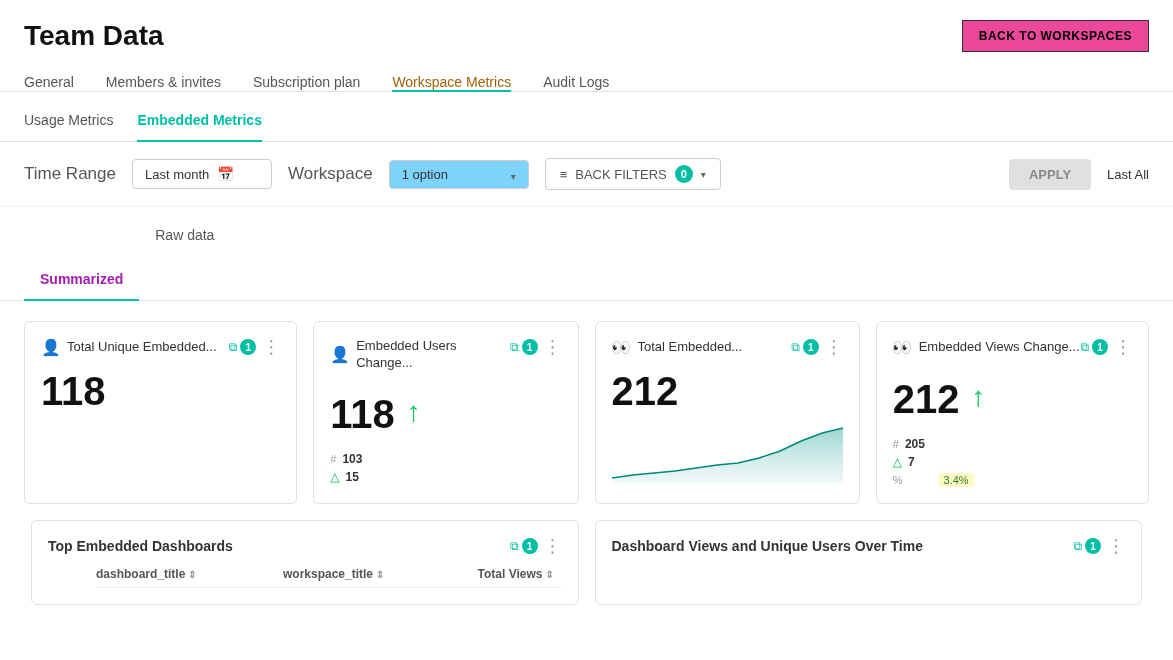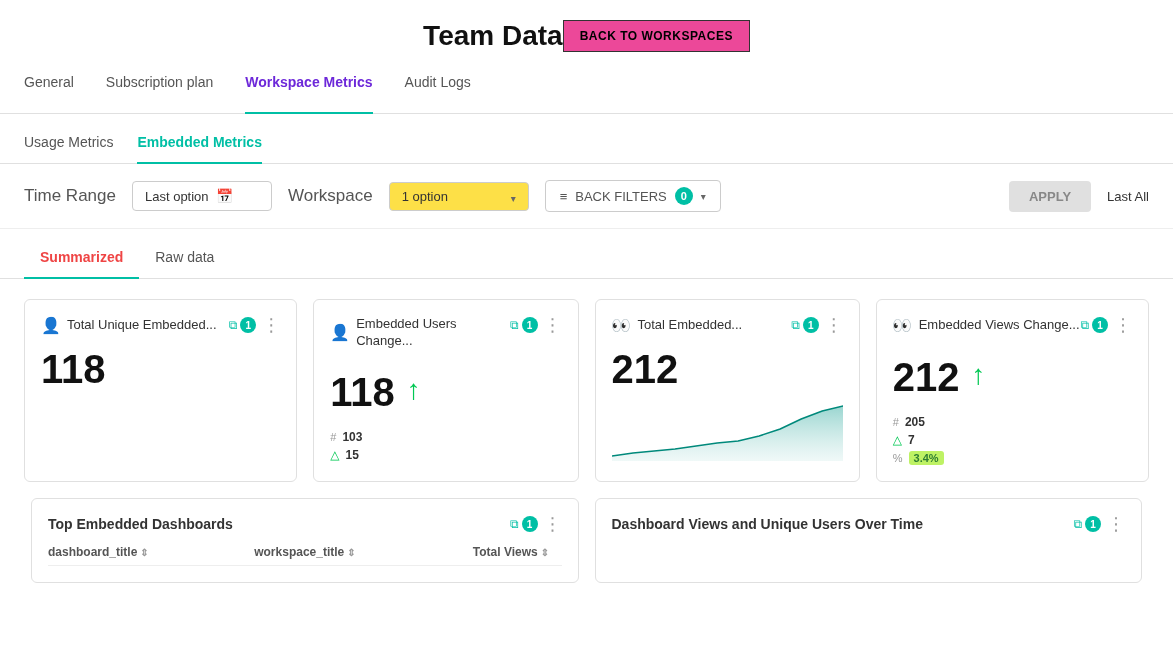--- a/index.html
+++ b/index.html
@@ -1,45 +1,45 @@
 <!DOCTYPE html>
 <html><head>
   <meta charset="utf-8">
   <style>
     * { box-sizing: border-box; margin: 0; padding: 0; }
     body { font-family: -apple-system, BlinkMacSystemFont, 'Segoe UI', sans-serif; background: #fff; color: #333; font-size: 14px; }
 
-    .page-header { display: flex; align-items: center; justify-content: center; padding: 20px 24px 12px; }
+    .page-header { display: flex; align-items: center; justify-content: space-between; padding: 20px 24px 12px; }
     .page-title { font-size: 28px; font-weight: 700; color: #111; }
     .back-btn { border: 1.5px solid #333; background: #ec4899; padding: 8px 16px; font-size: 12px; font-weight: 600; cursor: pointer; letter-spacing: 0.5px; }
 
     .nav-tabs { display: flex; border-bottom: 1px solid #e0e0e0; padding: 0 24px; gap: 32px; }
-    .nav-tab { padding: 10px 0 22px; font-size: 14px; color: #555; cursor: pointer; border-bottom: 2px solid transparent; margin-bottom: -1px; }
-    .nav-tab.active { color: #6d28d9; border-bottom-color: #00bfa5; font-weight: 700; }
+    .nav-tab { padding: 10px 0 0; font-size: 14px; color: #555; cursor: pointer; border-bottom: 2px solid transparent; margin-bottom: -1px; }
+    .nav-tab.active { color: #a16207; border-bottom-color: #00bfa5; font-weight: 400; }
 
     .sub-tabs { display: flex; padding: 12px 24px 0; gap: 24px; border-bottom: 1px solid #e0e0e0; }
     .sub-tab { padding: 8px 0 12px; font-size: 14px; color: #555; cursor: pointer; border-bottom: 2px solid transparent; margin-bottom: -1px; }
     .sub-tab.active { color: #00bfa5; border-bottom-color: #00bfa5; font-weight: 600; }
 
     .filters-bar { display: flex; align-items: center; gap: 16px; padding: 16px 24px; border-bottom: 1px solid #eee; background: #fff; }
     .filter-label { font-size: 17px; color: #555; }
     .filter-input { display: flex; align-items: center; gap: 8px; border: 1px solid #ccc; border-radius: 4px; padding: 6px 12px; font-size: 13px; background: #fff; cursor: pointer; min-width: 140px; }
     .filter-input .cal-icon { color: #999; font-size: 14px; }
-    .workspace-select { display: flex; align-items: flex-end; gap: 8px; border: 1px solid #ccc; border-radius: 4px; padding: 6px 12px; font-size: 13px; background: #fde047; cursor: pointer; min-width: 140px; justify-content: space-between; }
+    .workspace-select { display: flex; align-items: flex-end; gap: 8px; border: 1px solid #ccc; border-radius: 4px; padding: 6px 12px; font-size: 13px; background: #7dd3fc; cursor: pointer; min-width: 140px; justify-content: space-between; }
     .more-filters-btn { display: flex; align-items: center; gap: 8px; border: 1px solid #ccc; border-radius: 4px; padding: 6px 14px; font-size: 13px; color: #555; cursor: pointer; background: #fff; }
     .filter-icon { color: #555; }
     .badge { background: #00bfa5; color: #fff; border-radius: 50%; width: 18px; height: 18px; font-size: 11px; display: flex; align-items: center; justify-content: center; font-weight: 600; }
     .chevron-icon { color: #666; font-size: 10px; }
     .spacer { flex: 1; }
     .apply-btn { background: #e0e0e0; color: #888; border: none; padding: 8px 20px; font-size: 13px; font-weight: 600; cursor: pointer; border-radius: 4px; }
     .clear-btn { background: none; border: none; color: #333; font-size: 13px; cursor: pointer; font-weight: 500; }
 
     .view-tabs { display: flex; gap: 0; padding: 12px 24px 0; border-bottom: 1px solid #e0e0e0; }
     .view-tab { padding: 8px 16px 12px; font-size: 14px; color: #555; cursor: pointer; border-bottom: 2px solid transparent; margin-bottom: -1px; }
-    .view-tab.active { color: #ef4444; border-bottom-color: #00bfa5; font-weight: 600; }
+    .view-tab.active { color: #a21caf; border-bottom-color: #00bfa5; font-weight: 600; margin-top: 44px; }
 
     .metrics-grid { display: grid; grid-template-columns: 1fr 1fr 1fr 1fr; gap: 0; padding: 20px 24px 0; }
     .metric-card { border: 1px solid #e0e0e0; border-radius: 6px; padding: 16px; margin: 0 8px 16px; background: #fff; min-height: 180px; position: relative; overflow: hidden; }
     .metric-card:first-child { margin-left: 0; }
     .metric-card:last-child { margin-right: 0; }
 
     .metric-header { display: flex; align-items: flex-start; justify-content: space-between; margin-bottom: 8px; }
     .metric-title-row { display: flex; align-items: center; gap: 6px; flex: 1; }
     .metric-icon { font-size: 16px; }
     .metric-title { font-size: 13px; font-weight: 400; color: #333; line-height: 1.3; }
@@ -51,65 +51,66 @@
 
     .metric-value { font-size: 40px; font-weight: 700; color: #111; line-height: 1.1; margin: 12px 0 8px; }
     .metric-value-row { display: flex; align-items: center; gap: 12px; }
     .trend-up { color: #00c853; font-size: 28px; }
 
     .sub-metrics { display: flex; flex-direction: column; gap: 4px; margin-top: 8px; }
     .sub-metric-row { display: flex; align-items: center; gap: 6px; font-size: 12px; color: #555; }
     .sub-metric-icon { font-size: 11px; color: #999; }
     .sub-metric-value { font-weight: 600; color: #333; }
     .triangle-icon { color: #00c853; font-size: 12px; }
-    .pct-tag { background: #bef264; color: #2e7d32; border-radius: 3px; padding: 1px 5px; font-size: 11px; font-weight: 700; }
+    .pct-tag { background: #fef9c3; color: #2e7d32; border-radius: 3px; padding: 1px 5px; font-size: 11px; font-weight: 400; margin-left: 30px; }
 
     .chart-area { position: relative; height: 60px; margin-top: 10px; }
     .chart-svg { width: 100%; height: 100%; }
 
     .bottom-grid { display: grid; grid-template-columns: 1fr 1fr; gap: 16px; padding: 0 31px 20px; }
     .bottom-card { border: 1px solid #e0e0e0; border-radius: 6px; padding: 16px; background: #fff; }
     .bottom-card-header { display: flex; align-items: center; justify-content: space-between; margin-bottom: 12px; }
     .bottom-card-title { font-size: 14px; font-weight: 600; color: #333; }
     .bottom-card-actions { display: flex; align-items: center; gap: 6px; }
 
-    .table-header { display: flex; align-items: center; gap: 4px; font-size: 12px; color: #555; font-weight: 600; border-bottom: 1px solid #eee; padding-bottom: 6px; }
+    .table-header { display: flex; align-items: center; gap: 4px; font-size: 12px; color: #555; font-weight: 600; border-bottom: 1px solid #eee; padding-bottom: 6px; margin-left: 48px; }
     .col-title { display: flex; align-items: center; gap: 3px; }
     .sort-icon { color: #999; font-size: 10px; }
 
     .legend { display: flex; align-items: center; gap: 12px; }
     .legend-item { display: flex; align-items: center; gap: 5px; font-size: 12px; color: #555; }
     .legend-line { width: 20px; height: 2px; }
     .legend-btn { border: 1px solid #ccc; border-radius: 4px; padding: 2px 8px; font-size: 11px; cursor: pointer; background: #fff; }
     .legend-btn.active { background: #555; color: #fff; border-color: #555; }
   </style>
 </head>
 <body>
 
 <div class="page-header">
   <h1 class="page-title">Team Data</h1>
   <button class="back-btn">BACK TO WORKSPACES</button>
 </div>
 
 <nav class="nav-tabs">
   <span class="nav-tab">General</span>
+  <span class="nav-tab">Members &amp; invites</span>
   <span class="nav-tab">Subscription plan</span>
   <span class="nav-tab active">Workspace Metrics</span>
   <span class="nav-tab">Audit Logs</span>
 </nav>
 
 <div class="sub-tabs">
   <span class="sub-tab">Usage Metrics</span>
   <span class="sub-tab active">Embedded Metrics</span>
 </div>
 
 <div class="filters-bar">
   <span class="filter-label">Time Range</span>
   <div class="filter-input">
-    <span>Last option</span>
+    <span>Last month</span>
     <span class="cal-icon">📅</span>
   </div>
   <span class="filter-label">Workspace</span>
   <div class="workspace-select">
     <span>1 option</span>
     <span class="chevron-icon">▾</span>
   </div>
   <div class="more-filters-btn">
     <span class="filter-icon">≡</span>
     <span>BACK FILTERS</span>

